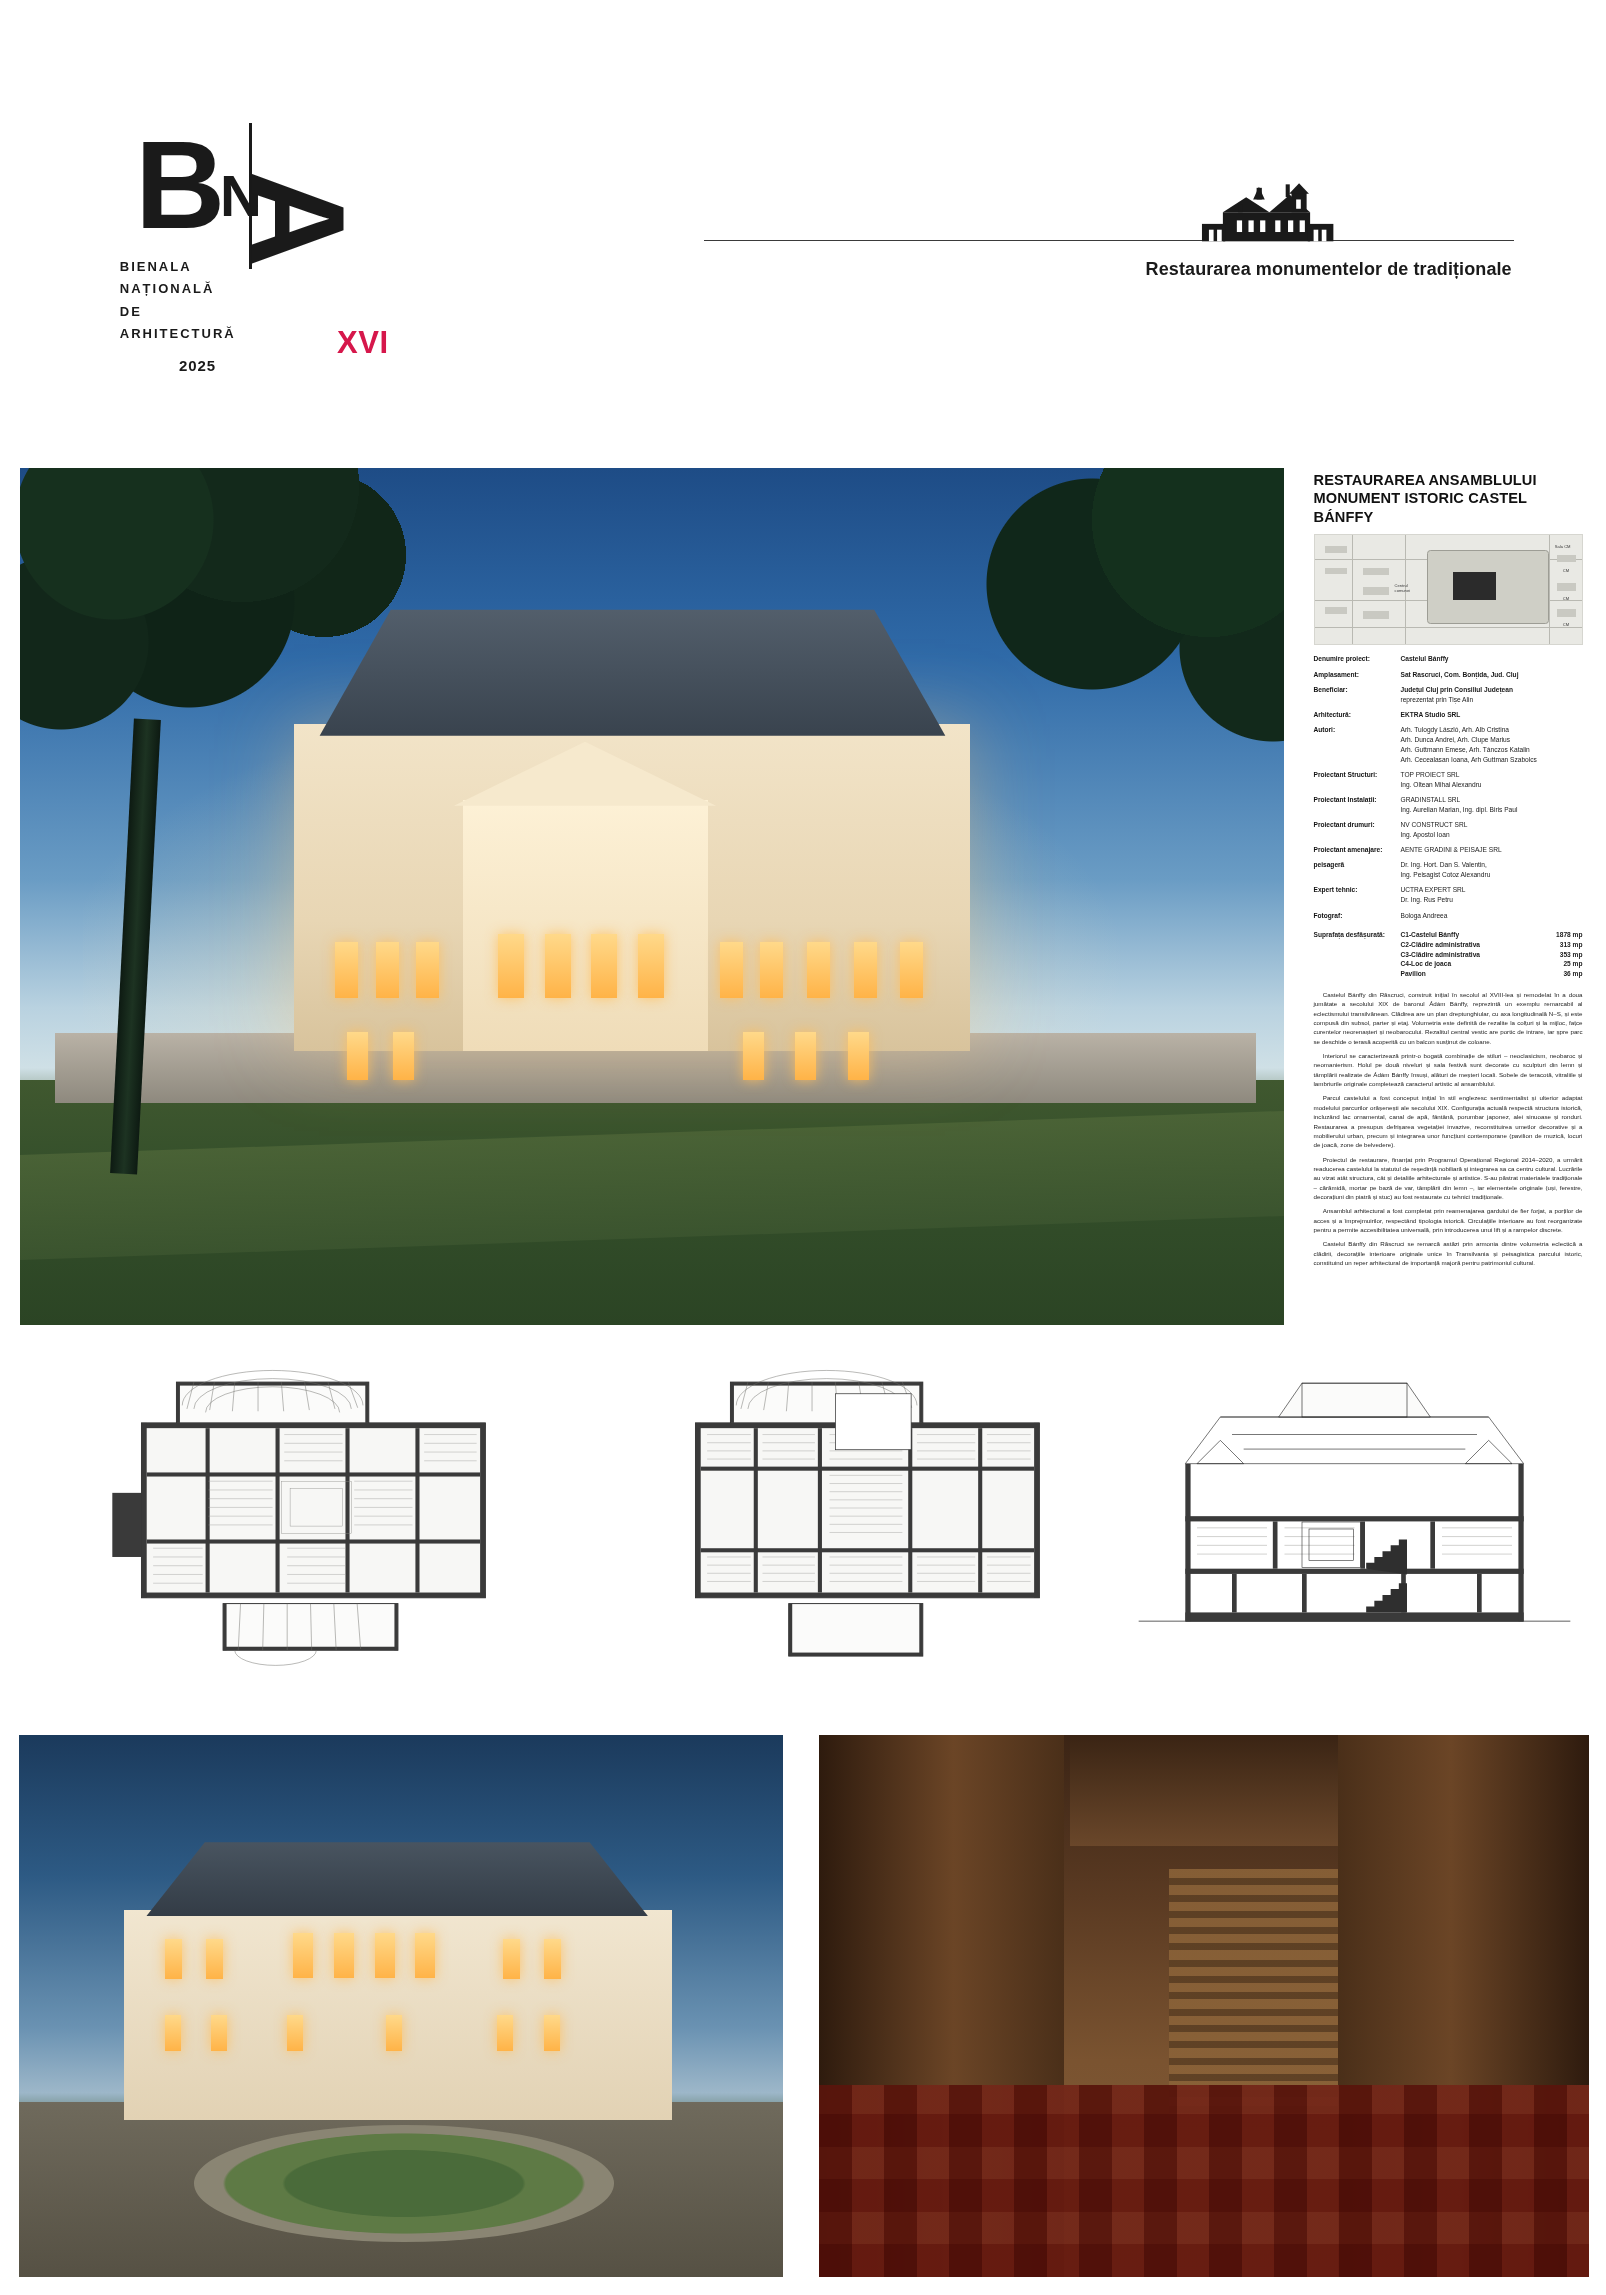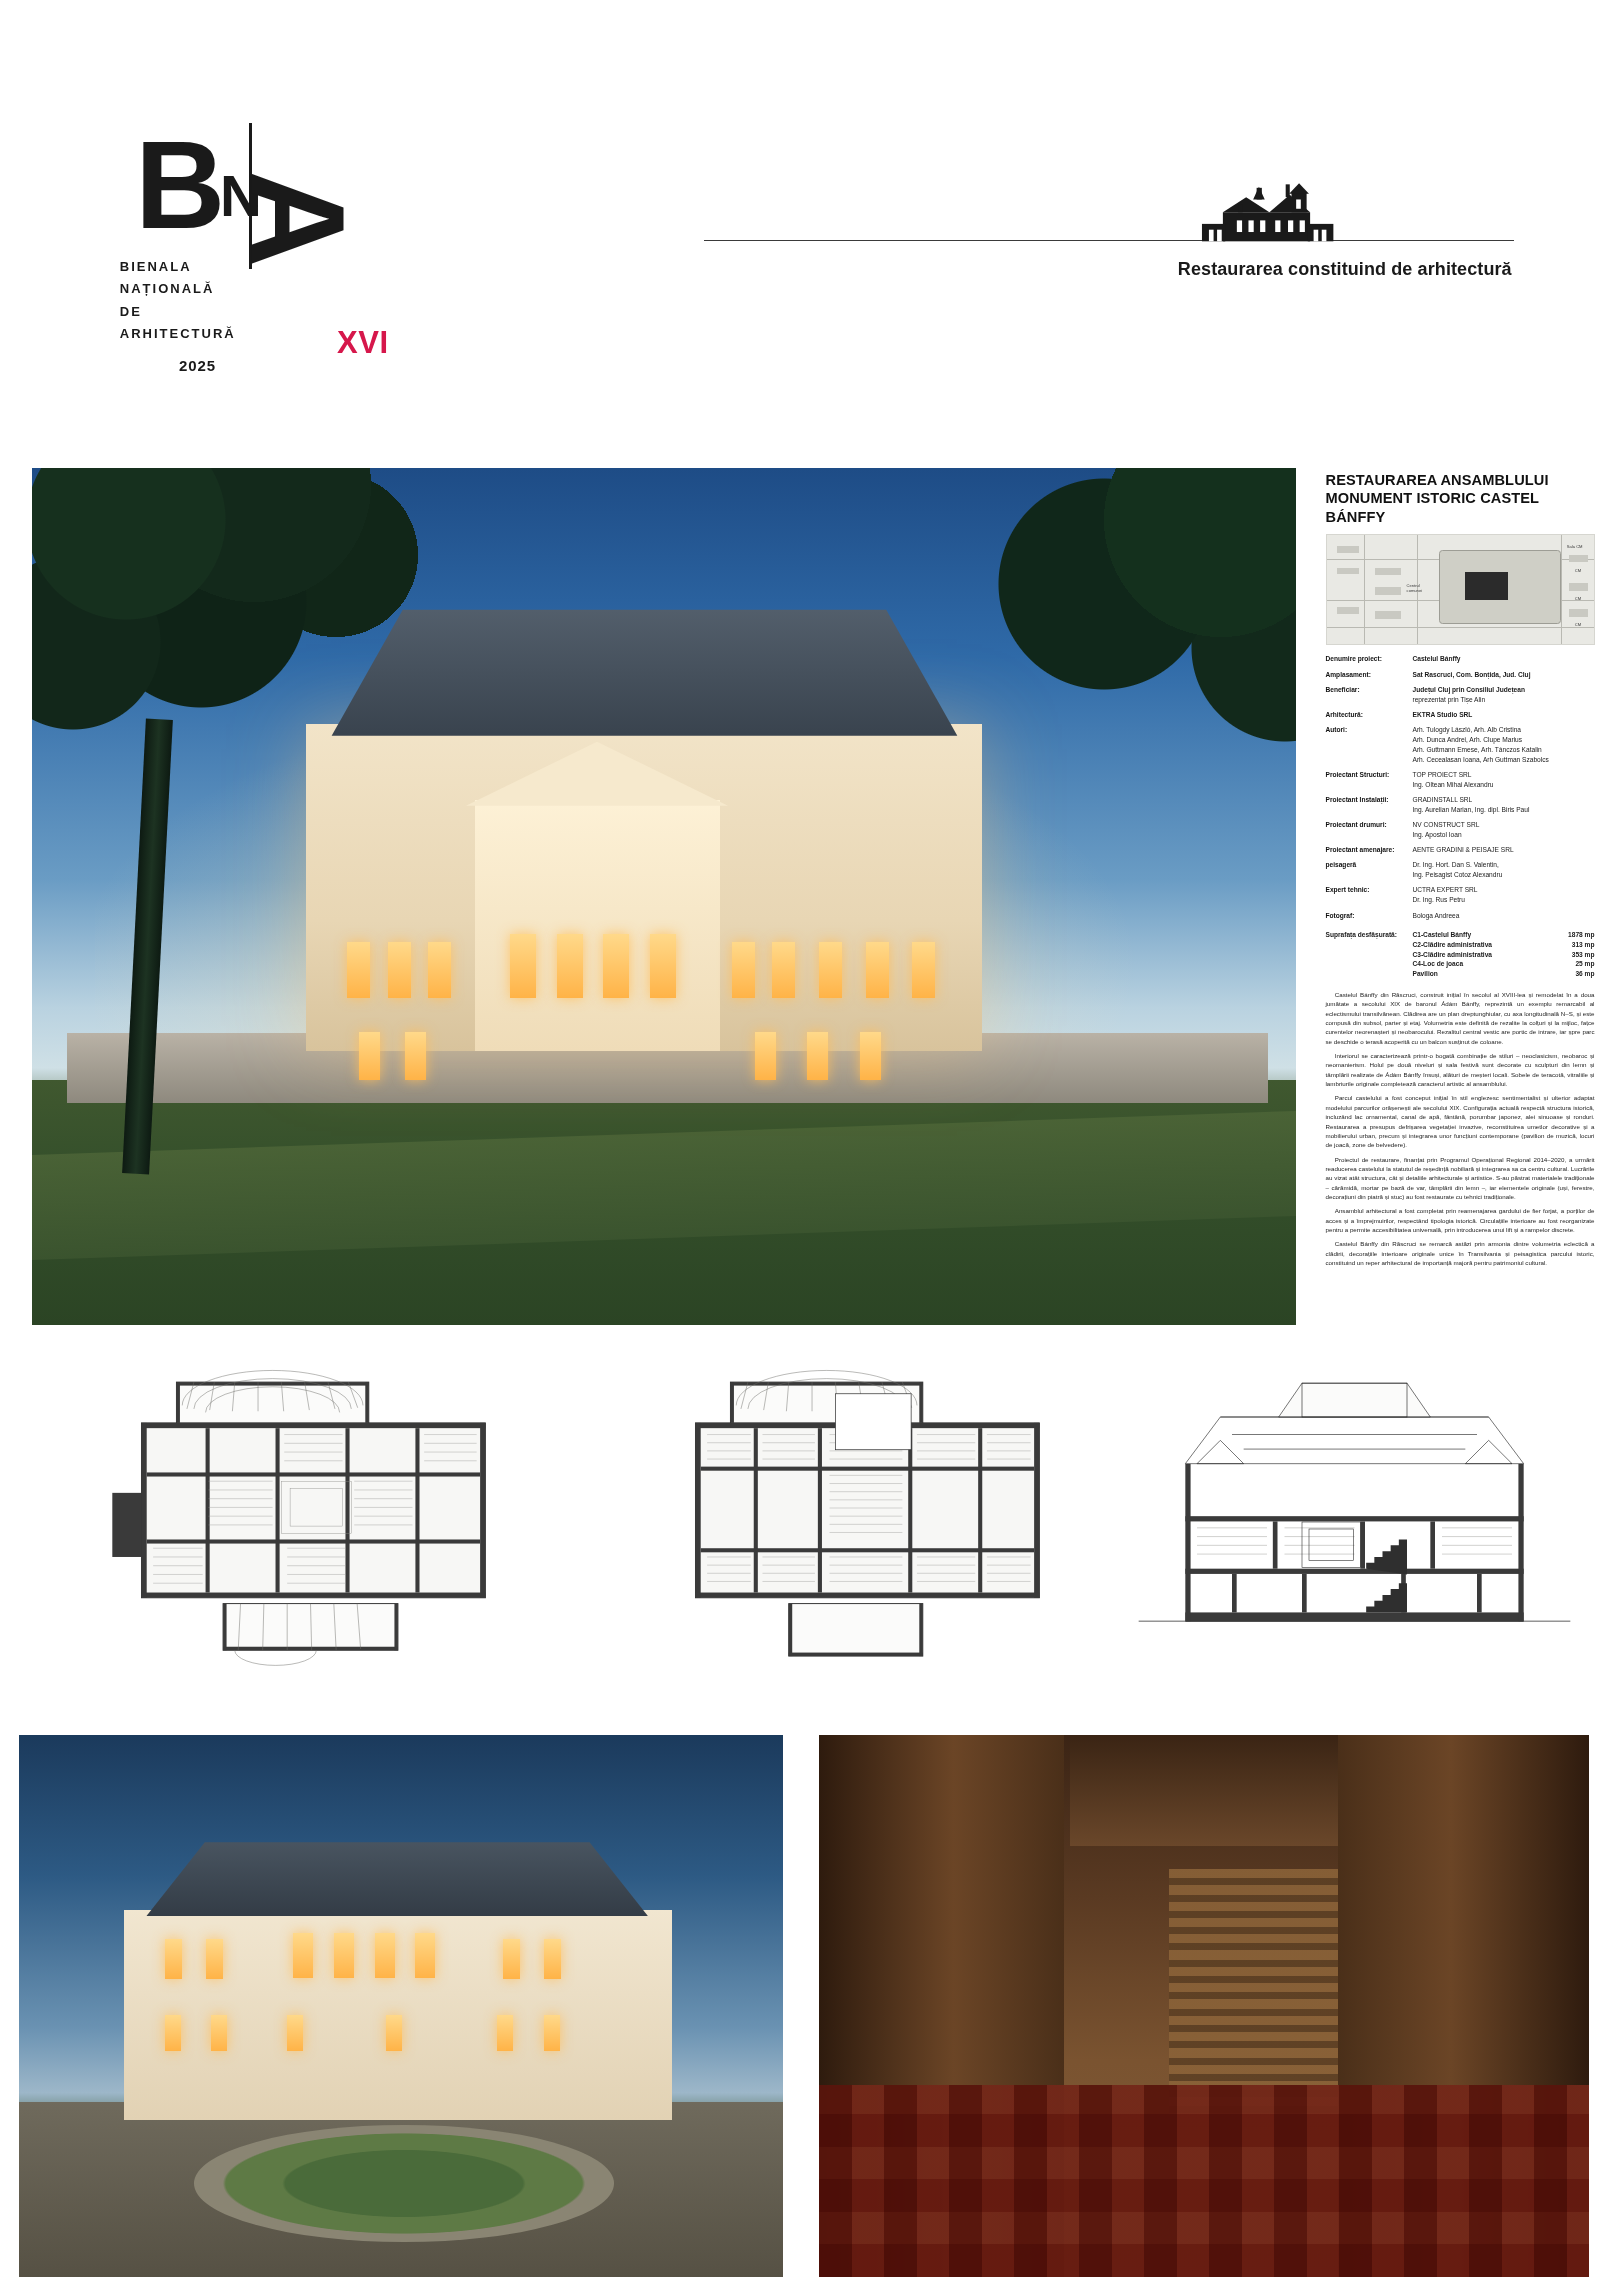--- a/index.html
+++ b/index.html
@@ -135,21 +135,21 @@
   .board {
     position: absolute;
     left: 0;
     top: 449px;
     width: 1607px;
     height: 1847px;
     background: #ffffff;
   }
   .hero-row {
     position: absolute;
-    left: 32px;
+    left: 20px;
     top: 18.7px;
     width: 1570px;
     height: 1108px;
   }
   .hero-photo {
     position: absolute;
     left: 0;
     top: 0;
     width: 1264px;
     height: 857px;
@@ -419,21 +419,21 @@
           <rect x="192" y="66" width="9" height="20"></rect>
           <rect x="36" y="82" width="8" height="20"></rect>
           <rect x="50" y="82" width="8" height="20"></rect>
           <rect x="216" y="82" width="8" height="20"></rect>
           <rect x="230" y="82" width="8" height="20"></rect>
           <rect x="186" y="30" width="8" height="16"></rect>
         </g>
       </svg>
     </div>
     <div class="header-rule"></div>
-    <div class="header-cat">Restaurarea constituind de arhitectură</div>
+    <div class="header-cat">Restaurarea monumentelor de tradiționale</div>
   </div>
 </div>
 
 <div class="board">
 
   <div class="hero-row">
 
     <div class="hero-photo">
       <div class="sky-glow"></div>
       <div class="ground"></div>

